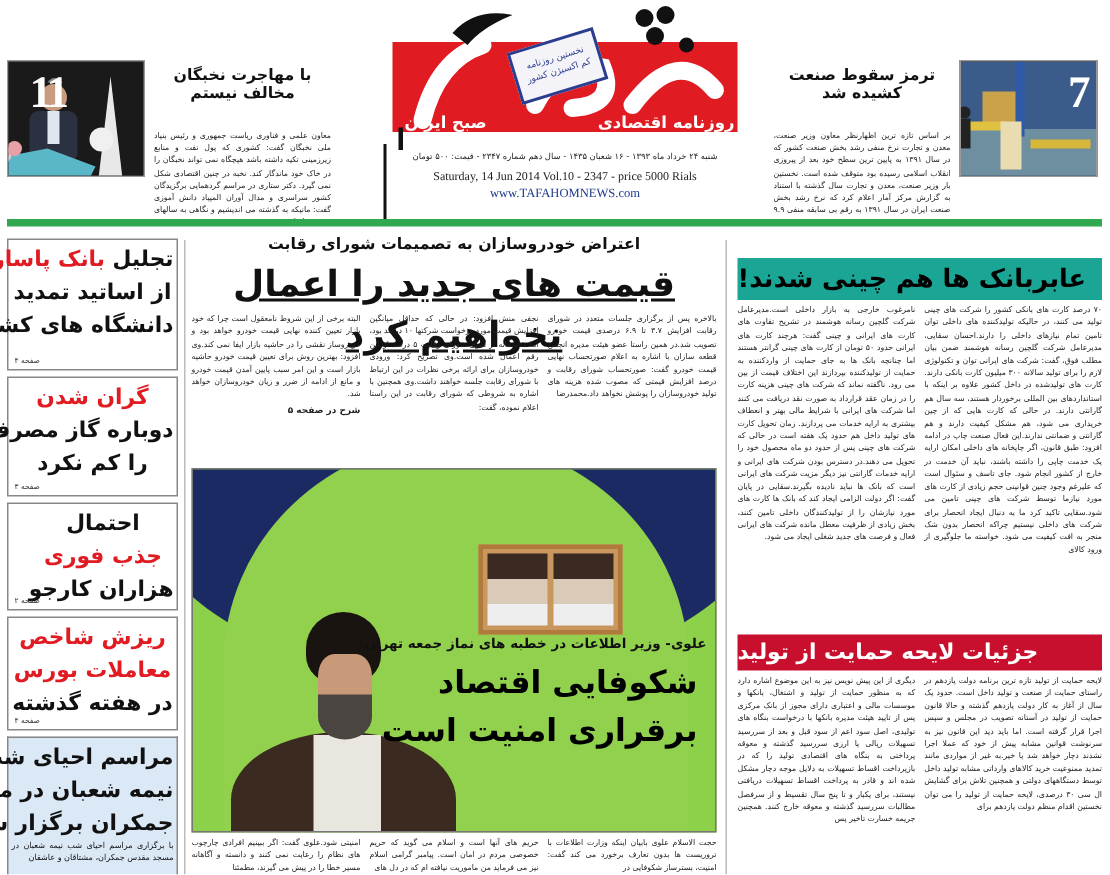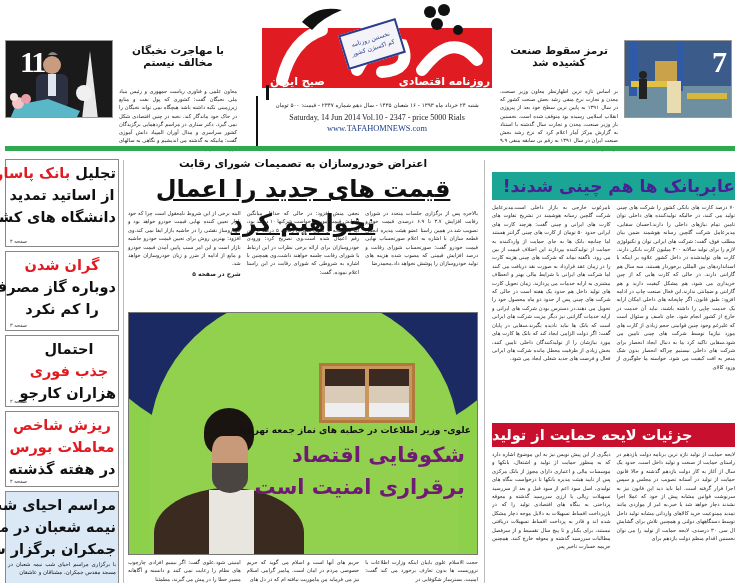--- a/index.html
+++ b/index.html
@@ -3,21 +3,21 @@
 <meta charset="utf-8">
 <style>
   * { box-sizing: border-box; margin: 0; padding: 0; }
   html, body { width: 740px; height: 583px; overflow: hidden; background: #ffffff; }
   body { position: relative; font-family: "DejaVu Sans", sans-serif; color: #111; direction: rtl; }
 
   .abs { position: absolute; }
 
   
   .top-news { position: absolute; top: 40px; height: 82px; display: flex; gap: 6px; }
-  .top-news .photo { width: 108px; height: 78px; background: #222; position: relative; overflow: hidden; border: 1px solid #999; }
+  .top-news .photo { width: 92px; height: 78px; background: #222; position: relative; overflow: hidden; border: 1px solid #999; }
   .top-news .photo .num { position: absolute; top: 4px; font-family: "Liberation Serif", serif; color: #fff; font-size: 30px; font-weight: bold; letter-spacing: -2px; }
   .top-news .txt { width: 118px; }
   .top-news .head { font-family: "DejaVu Sans", sans-serif; font-weight: bold; font-size: 10.5px; text-align: center; margin-top: 4px; margin-bottom: 19px; }
   .top-news .body { font-size: 5.2px; line-height: 8.2px; text-align: justify; color: #222; }
 
   #top-left { left: 5px; }
   #top-right { right: 8px; }
   #top-left .photo { order: 2; }
   #top-left .txt { order: 1; }
 
@@ -55,24 +55,24 @@
   .pm-green { position: absolute; left: 20px; top: -20px; width: 310px; height: 300px; background: #92d14e; border-radius: 50% 50% 0 0; }
   .pm-frame { position: absolute; left: 190px; top: 50px; width: 96px; height: 60px; background: #c9965d; border: 3px solid #b07a3c; display: flex; gap: 4px; padding: 3px; }
   .pm-frame .por { flex: 1; background: linear-gradient(#3a2a22 0 35%, #d9cbb8 35% 70%, #eee 70%); }
   .pm-man { position: absolute; left: 25px; top: 95px; width: 150px; height: 160px; }
   .pm-head { position: absolute; left: 50px; top: 0; width: 50px; height: 48px; background: #1a1410; border-radius: 50% 50% 40% 40%; }
   .pm-face { position: absolute; left: 58px; top: 28px; width: 36px; height: 50px; background: #c89a7a; border-radius: 30% 30% 45% 45%; }
   .pm-beard { position: absolute; left: 58px; top: 55px; width: 36px; height: 30px; background: #4a4540; border-radius: 0 0 50% 50%; }
   .pm-body { position: absolute; left: 0; top: 80px; width: 150px; height: 90px; background: #3a2a20; border-radius: 50% 50% 0 0; }
   .pm-shirt { position: absolute; left: 55px; top: 82px; width: 45px; height: 90px; background: #e8e6df; }
   .pm-kicker { position: absolute; right: 6px; top: 112px; font-size: 9px; font-weight: bold; color: #111; }
-  .pm-title { position: absolute; right: 12px; top: 126px; font-size: 21px; font-weight: bold; line-height: 32px; text-align: right; color: #701a75; }
-
-  
-  .teal-head { position: absolute; left: 492px; top: 172px; width: 243px; height: 28px; background: #1aa595; color: #4c1d95; text-align: right; font-size: 17px; font-weight: bold; line-height: 28px; }
+  .pm-title { position: absolute; right: 12px; top: 126px; font-size: 21px; font-weight: bold; line-height: 32px; text-align: right; color: #000000; }
+
+  
+  .teal-head { position: absolute; left: 492px; top: 172px; width: 243px; height: 28px; background: #1aa595; color: #000000; text-align: left; font-size: 17px; font-weight: bold; line-height: 28px; }
   .red-head { position: absolute; left: 492px; top: 423px; width: 243px; height: 24px; background: #c8102e; color: #fff; text-align: left; font-size: 14.5px; font-weight: bold; line-height: 24px; }
   .divider-v { position: absolute; width: 1px; background: #bbb; }
 </style>
 </head>
 <body>
 
 <div class="top-news" id="top-left">
   <div class="txt">
     <div class="head">با مهاجرت نخبگان مخالف نیستم</div>
     <div class="body">معاون علمی و فناوری ریاست جمهوری و رئیس بنیاد ملی نخبگان گفت: کشوری که پول نفت و منابع زیرزمینی تکیه داشته باشد هیچگاه نمی تواند نخبگان را در خاک خود ماندگار کند. نخبه در چنین اقتصادی شکل نمی گیرد. دکتر ستاری در مراسم گردهمایی برگزیدگان کشور سراسری و مدال آوران المپیاد دانش آموزی گفت: مانیکه به گذشته می اندیشیم و نگاهی به سالهای دور می اندازیم...</div>

